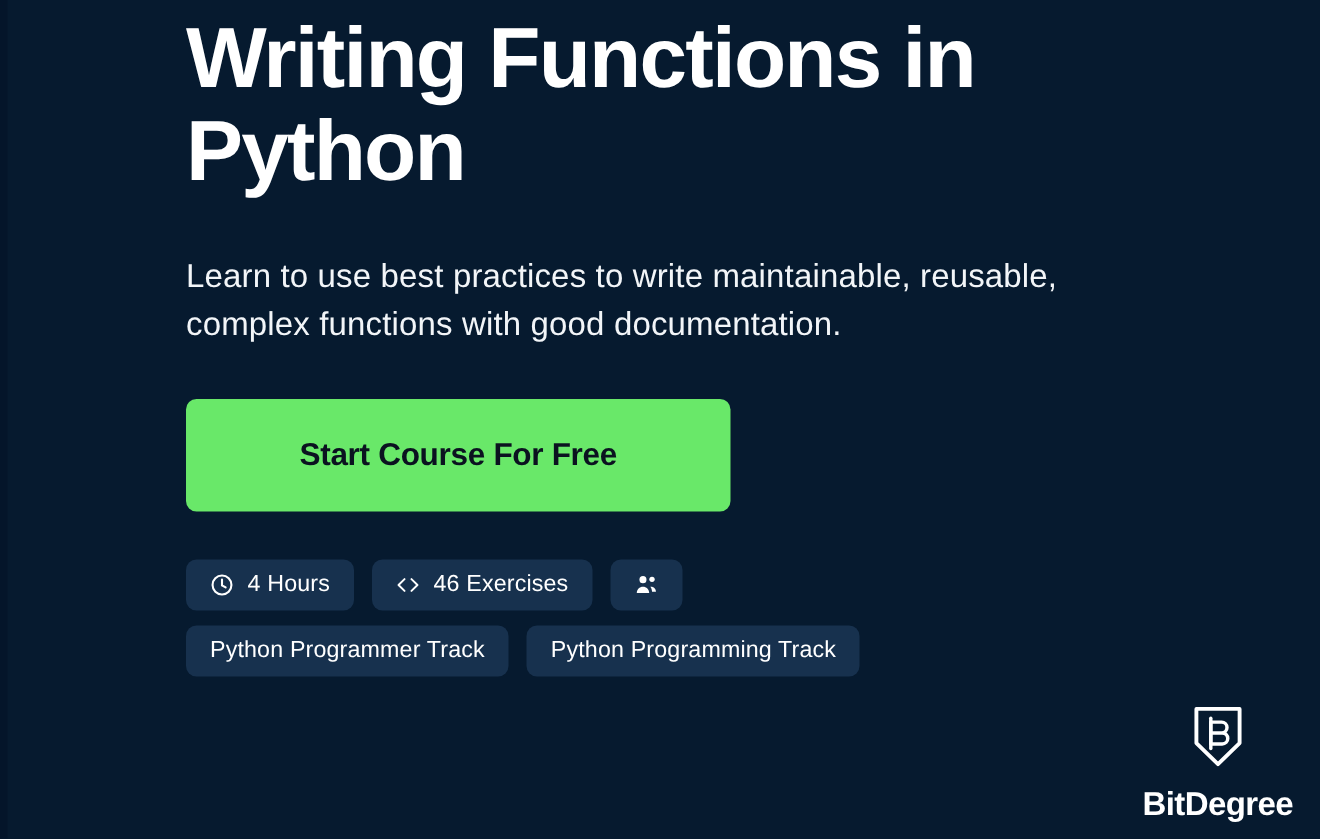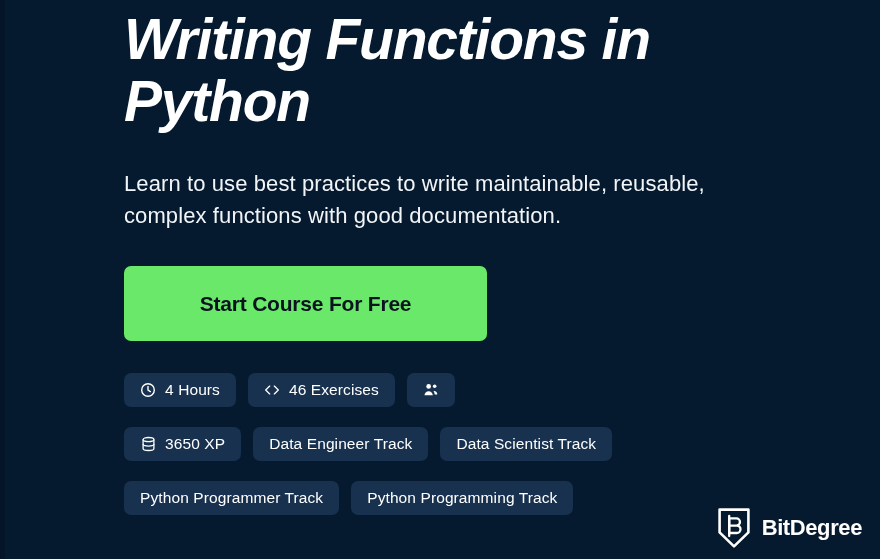--- a/index.html
+++ b/index.html
@@ -40,21 +40,20 @@
   }
 
   .hero-title {
     color: #ffffff;
     font-size: 57px;
     line-height: 62px;
     font-weight: 700;
     letter-spacing: -1.2px;
     margin-top: 8px;
     max-width: 560px;
-    font-style: italic;
   }
 
   .hero-sub {
     color: #f2f5f8;
     font-size: 22px;
     line-height: 32px;
     font-weight: 400;
     margin-top: 36px;
     max-width: 640px;
     letter-spacing: 0.1px;
@@ -83,21 +82,21 @@
 
   .pill-rows {
     margin-top: 32px;
   }
 
   .pill-row {
     display: flex;
     flex-wrap: nowrap;
     align-items: flex-start;
     gap: 12px;
-    margin-bottom: 20px;
+    margin-bottom: 10px;
   }
 
   .pill {
     display: inline-flex;
     align-items: center;
     gap: 9px;
     height: 34px;
     padding: 0 16px;
     background: #17314e;
     border-radius: 7px;
@@ -122,20 +121,21 @@
   .pill-icon svg { display:block; }
 
   
   .brand {
     position: absolute;
     right: 18px;
     bottom: 10px;
     display: flex;
     align-items: center;
     gap: 11px;
+    flex-direction: column;
   }
   .brand-mark {
     width: 34px;
     height: 42px;
     display: block;
   }
   .brand-name {
     color: #ffffff;
     font-size: 22px;
     font-weight: 700;
@@ -190,42 +190,20 @@
               <circle cx="6" cy="4.2" r="2.5" fill="#ffffff"></circle>
               <path d="M1.6 13.6c0-2.6 2-4.4 4.4-4.4s4.4 1.8 4.4 4.4" fill="#ffffff"></path>
               <circle cx="12.4" cy="4" r="1.9" fill="#ffffff"></circle>
               <path d="M11.2 9.2c2.2-0.35 4.0 1.35 4.0 3.6h-2.8c0-1.4-0.45-2.7-1.2-3.6z" fill="#ffffff"></path>
             </svg>
           </span>
         </div>
 
       </div>
 
-      <div class="pill-row">
-
-        <div class="pill">
-          <span class="pill-icon">
-            <svg width="15" height="16" viewBox="0 0 15 16" fill="none">
-              <ellipse cx="7.5" cy="3.6" rx="5.4" ry="2.1" stroke="#ffffff" stroke-width="1.3"></ellipse>
-              <path d="M2.1 3.6v8.8c0 1.16 2.42 2.1 5.4 2.1s5.4-0.94 5.4-2.1V3.6" stroke="#ffffff" stroke-width="1.3"></path>
-              <path d="M2.1 8c0 1.16 2.42 2.1 5.4 2.1s5.4-0.94 5.4-2.1" stroke="#ffffff" stroke-width="1.3"></path>
-            </svg>
-          </span>
-          <span class="pill-label">3650 XP</span>
-        </div>
-
-        <div class="pill">
-          <span class="pill-label">Data Engineer Track</span>
-        </div>
-
-        <div class="pill">
-          <span class="pill-label">Data Scientist Track</span>
-        </div>
-
-      </div>
 
       <div class="pill-row">
 
         <div class="pill">
           <span class="pill-label">Python Programmer Track</span>
         </div>
 
         <div class="pill">
           <span class="pill-label">Python Programming Track</span>
         </div>

